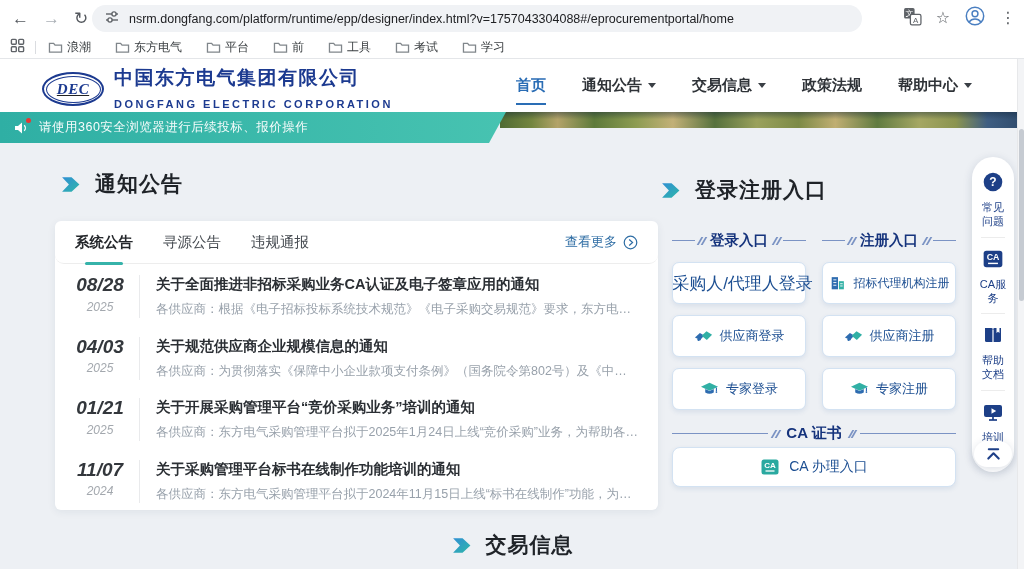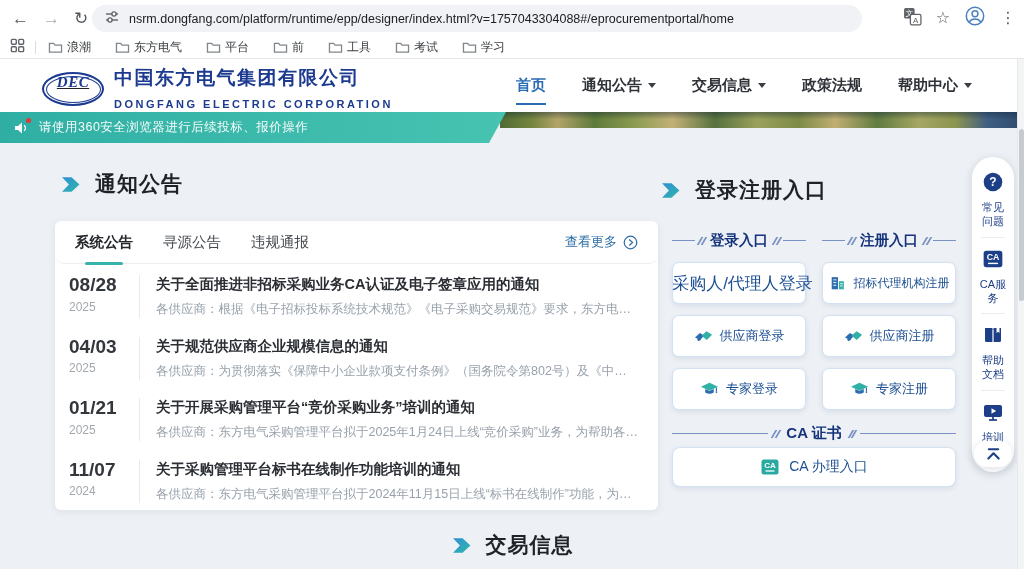--- a/index.html
+++ b/index.html
@@ -21,21 +21,21 @@
   
   .bookmarks-bar{position:absolute;left:0;top:36px;width:1024px;height:23px;background:#fff;
     border-bottom:1px solid #e4e6e9;display:flex;align-items:center;padding-left:10px;}
   .bm-divider{width:1px;height:13px;background:#dadce0;margin:0 12px 0 10px;}
   .bm-item{display:flex;align-items:center;gap:4px;margin-right:24px;cursor:pointer;}
   .bm-item span{font-size:12px;color:#3c4043;}
 
   
   .site-header{position:absolute;left:0;top:59px;width:1024px;height:53px;background:#fff;}
   .logo-wrap{position:absolute;left:42px;top:9px;display:flex;align-items:center;cursor:pointer;}
-  .logo-oval{width:62px;height:34px;border:2.5px solid #1c3a90;border-radius:50%;display:flex;
+  .logo-oval{width:62px;height:34px;border:2.5px solid #1c3a90;border-radius:50%;display:flex;align-items:center;
     justify-content:center;position:relative;text-decoration:underline;}
   .logo-oval::after{content:"";position:absolute;inset:1.5px;border:1px solid #1c3a90;border-radius:50%;}
   .logo-oval b{font-family:"Liberation Serif","DejaVu Serif",serif;font-style:italic;font-size:15px;color:#1c3a90;letter-spacing:.5px;}
   .company{margin-left:10px;line-height:1;}
   .company .cn{font-size:19px;font-weight:bold;color:#1c3a90;letter-spacing:1.5px;}
   .company .en{font-size:11px;font-weight:bold;color:#1c3a90;letter-spacing:2.5px;margin-top:12px;}
   .main-nav{position:absolute;right:52px;top:0;height:53px;display:flex;align-items:center;gap:36px;}
   .nav-item{font-size:15px;font-weight:bold;color:#2f3338;display:flex;align-items:center;cursor:pointer;position:relative;height:100%;}
   .nav-item.active{color:#2a6db5;}
   .nav-item.active::after{content:"";position:absolute;left:50%;transform:translateX(-50%);bottom:7px;width:30px;height:2px;background:#2a6db5;}
@@ -59,21 +59,21 @@
 
   
   .notice-card{position:absolute;left:55px;top:221px;width:603px;height:289px;background:#fff;border-radius:6px;
     box-shadow:0 2px 8px rgba(30,50,90,.07);}
   .tab-row{height:43px;display:flex;align-items:center;padding:0 20px;border-bottom:1px solid #ededed;border-radius:9px;}
   .tab{font-size:14.5px;color:#454a50;margin-right:30px;height:43px;display:flex;align-items:center;position:relative;cursor:pointer;}
   .tab.active{font-weight:bold;color:#24272b;}
   .tab.active::after{content:"";position:absolute;left:50%;transform:translateX(-50%);bottom:-1px;width:38px;height:3px;background:#36b3aa;border-radius:2px;}
   .view-more{margin-left:auto;display:flex;align-items:center;gap:6px;color:#2e6da4;font-size:13px;cursor:pointer;}
   .news-row{display:flex;align-items:flex-start;padding:11px 20px 0 14px;height:61.5px;cursor:pointer;}
-  .news-date{width:62px;text-align:left;flex:0 0 62px;}
+  .news-date{width:62px;text-align:center;flex:0 0 62px;font-style:italic;}
   .news-date .md{font-size:19px;font-weight:bold;color:#33373c;line-height:1.1;}
   .news-date .yr{font-size:12px;color:#a3a8ae;margin-top:4px;}
   .news-body{flex:1;min-width:0;border-left:1px solid #e9eaec;padding-left:16px;margin-left:8px;}
   .news-title{font-size:14.5px;font-weight:bold;color:#2b2f34;white-space:nowrap;overflow:hidden;text-overflow:ellipsis;}
   .news-summary{font-size:12.5px;color:#98a1ab;margin-top:7px;white-space:nowrap;overflow:hidden;text-overflow:ellipsis;}
 
   
   .group-headers{position:absolute;left:672px;top:231px;width:284px;display:flex;justify-content:space-between;}
   .group-head{width:134px;display:flex;align-items:center;gap:4px;}
   .group-head .hline{flex:1;height:1.5px;background:#7b93c4;}

